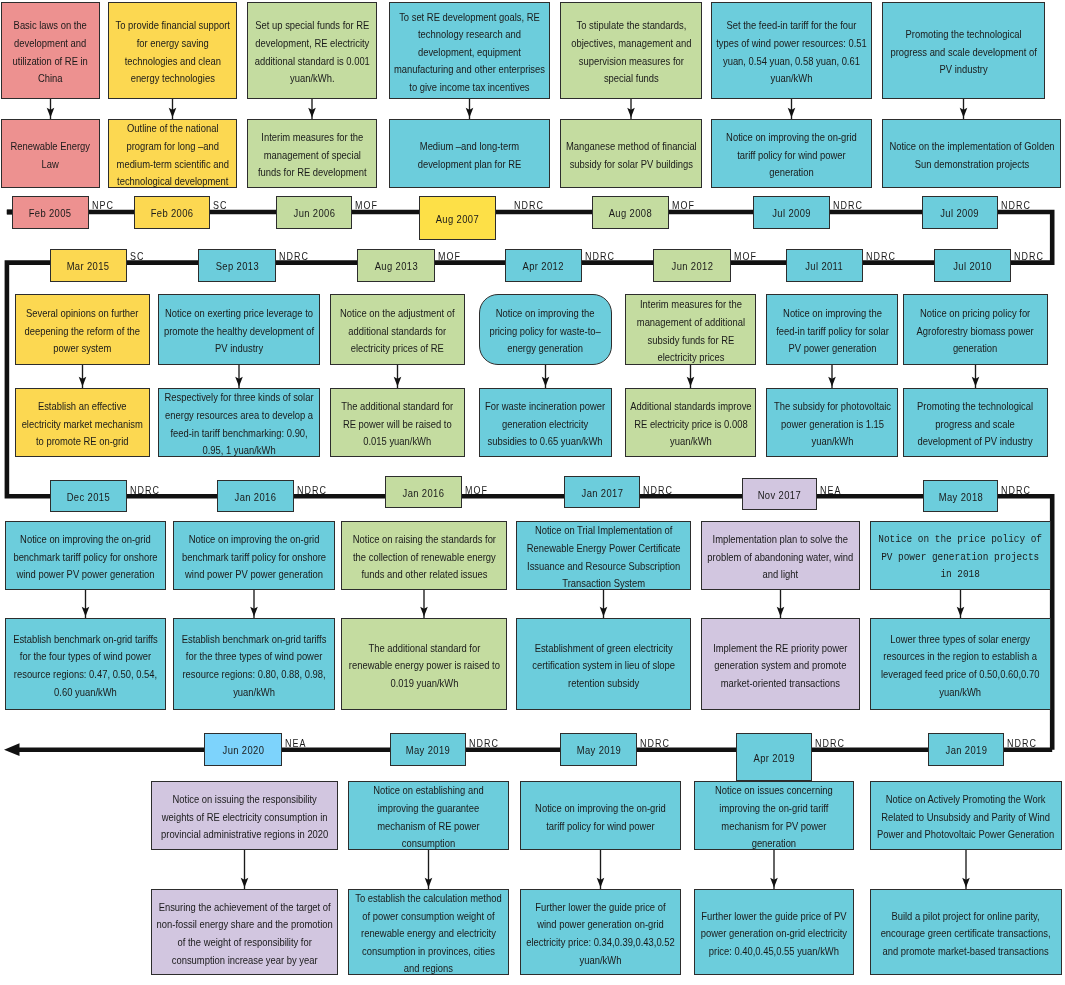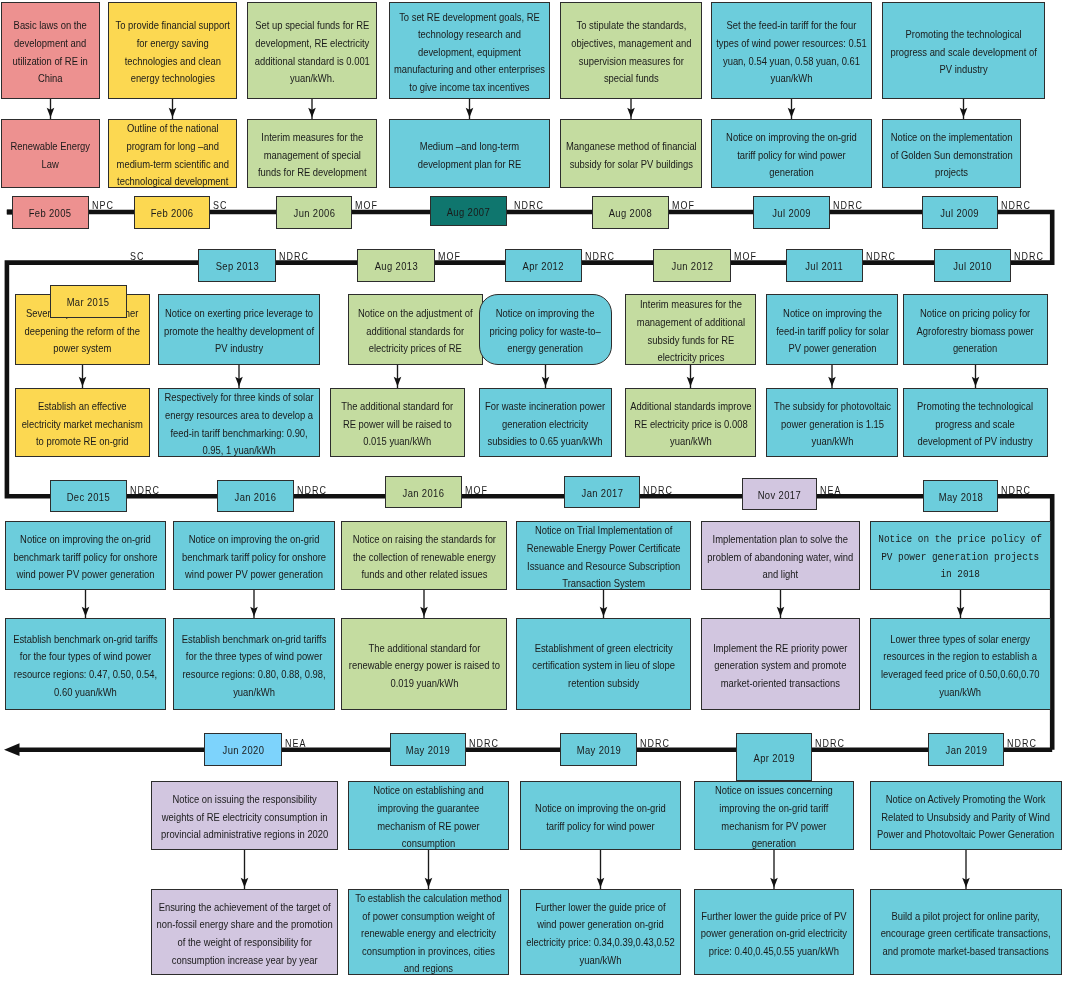--- a/index.html
+++ b/index.html
@@ -119,36 +119,36 @@
       </div>
 <div class="box c-cyan" style="left: 389px; top: 119px; width: 161px; height: 69px; background: rgb(108, 205, 220);">
         <span>Medium –and long-term development plan for RE</span>
       </div>
 <div class="box c-green" style="left: 560px; top: 119px; width: 142px; height: 69px; background: rgb(196, 220, 160);">
         <span>Manganese method of financial subsidy for solar PV buildings</span>
       </div>
 <div class="box c-cyan" style="left: 711px; top: 119px; width: 161px; height: 69px; background: rgb(108, 205, 220);">
         <span>Notice on improving the on-grid tariff policy for wind power generation</span>
       </div>
-<div class="box c-cyan" style="left: 882px; top: 119px; width: 139px; height: 69px; background: rgb(108, 205, 220);">
+<div class="box c-cyan" style="left: 882px; top: 119px; width: 179px; height: 69px; background: rgb(108, 205, 220);">
         <span>Notice on the implementation of Golden Sun demonstration projects</span>
       </div>
 <div class="tbox c-pink" style="left: 12px; top: 196px; width: 77px; height: 33px; background: rgb(237, 145, 144);">
         <span>Feb 2005</span>
       </div>
 <span class="agency" style="left:92.2px;top:200.4px;">NPC</span>
 <div class="tbox c-yellow" style="left: 134px; top: 196px; width: 76px; height: 33px; background: rgb(252, 216, 81);">
         <span>Feb 2006</span>
       </div>
 <span class="agency" style="left:213.2px;top:200.4px;">SC</span>
 <div class="tbox c-green" style="left: 276px; top: 196px; width: 76px; height: 33px; background: rgb(196, 220, 160);">
         <span>Jun 2006</span>
       </div>
 <span class="agency" style="left:355.2px;top:200.4px;">MOF</span>
-<div class="tbox c-cyan" style="left: 430px; top: 196px; width: 77px; height: 30px; background: #0f766e;">
+<div class="tbox c-cyan" style="left: 419px; top: 196px; width: 77px; height: 44px; background: #fde047;">
         <span>Aug 2007</span>
       </div>
 <span class="agency" style="left:514.2px;top:200.4px;">NDRC</span>
 <div class="tbox c-green" style="left: 592px; top: 196px; width: 77px; height: 33px; background: rgb(196, 220, 160);">
         <span>Aug 2008</span>
       </div>
 <span class="agency" style="left:672.2px;top:200.4px;">MOF</span>
 <div class="tbox c-cyan" style="left: 753px; top: 196px; width: 77px; height: 33px; background: rgb(108, 205, 220);">
         <span>Jul 2009</span>
       </div>
@@ -158,21 +158,21 @@
       </div>
 <span class="agency" style="left:1001.2px;top:200.4px;">NDRC</span>
 </div>
 <div class="section">
 <div class="box c-yellow" style="left: 15px; top: 294px; width: 135px; height: 71px; background: rgb(252, 216, 81);">
         <span>Several opinions on further deepening the reform of the power system</span>
       </div>
 <div class="box c-cyan" style="left: 158px; top: 294px; width: 162px; height: 71px; background: rgb(108, 205, 220);">
         <span>Notice on exerting price leverage to promote the healthy development of PV industry</span>
       </div>
-<div class="box c-green" style="left: 348px; top: 294px; width: 135px; height: 71px; background: rgb(196, 220, 160);">
+<div class="box c-green" style="left: 330px; top: 294px; width: 135px; height: 71px; background: rgb(196, 220, 160);">
         <span>Notice on the adjustment of additional standards for electricity prices of RE</span>
       </div>
 <div class="box c-cyan" style="left: 479px; top: 294px; width: 133px; height: 71px; background: rgb(108, 205, 220); border-radius: 19px;">
         <span>Notice on improving the pricing policy for waste-to–energy generation</span>
       </div>
 <div class="box c-green" style="left: 625px; top: 294px; width: 131px; height: 71px; background: rgb(196, 220, 160);">
         <span>Interim measures for the management of additional subsidy funds for RE electricity prices</span>
       </div>
 <div class="box c-cyan" style="left: 766px; top: 294px; width: 132px; height: 71px; background: rgb(108, 205, 220);">
         <span>Notice on improving the feed-in tariff policy for solar PV power generation</span>
@@ -194,21 +194,21 @@
       </div>
 <div class="box c-green" style="left: 625px; top: 388px; width: 131px; height: 69px; background: rgb(196, 220, 160);">
         <span>Additional standards improve RE electricity price is 0.008 yuan/kWh</span>
       </div>
 <div class="box c-cyan" style="left: 766px; top: 388px; width: 132px; height: 69px; background: rgb(108, 205, 220);">
         <span>The subsidy for photovoltaic power generation is 1.15 yuan/kWh</span>
       </div>
 <div class="box c-cyan" style="left: 903px; top: 388px; width: 145px; height: 69px; background: rgb(108, 205, 220);">
         <span>Promoting the technological progress and scale development of PV industry</span>
       </div>
-<div class="tbox c-yellow" style="left: 50px; top: 249px; width: 77px; height: 33px; background: rgb(252, 216, 81); margin-top: 36px;">
+<div class="tbox c-yellow" style="left: 50px; top: 249px; width: 77px; height: 33px; background: rgb(252, 216, 81);">
         <span>Mar 2015</span>
       </div>
 <span class="agency" style="left:130.2px;top:251.00000000000003px;">SC</span>
 <div class="tbox c-cyan" style="left: 198px; top: 249px; width: 78px; height: 33px; background: rgb(108, 205, 220);">
         <span>Sep 2013</span>
       </div>
 <span class="agency" style="left:279.2px;top:251.00000000000003px;">NDRC</span>
 <div class="tbox c-green" style="left: 357px; top: 249px; width: 78px; height: 33px; background: rgb(196, 220, 160);">
         <span>Aug 2013</span>
       </div>

